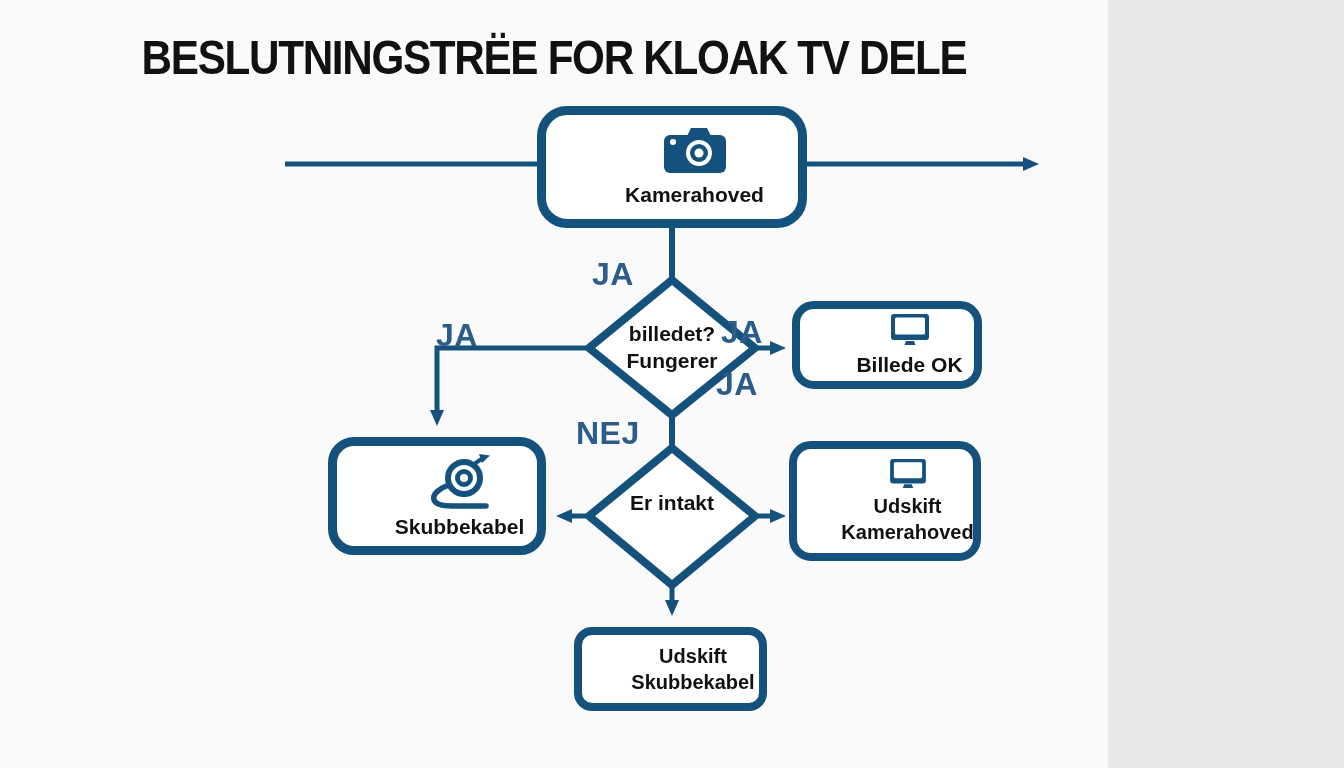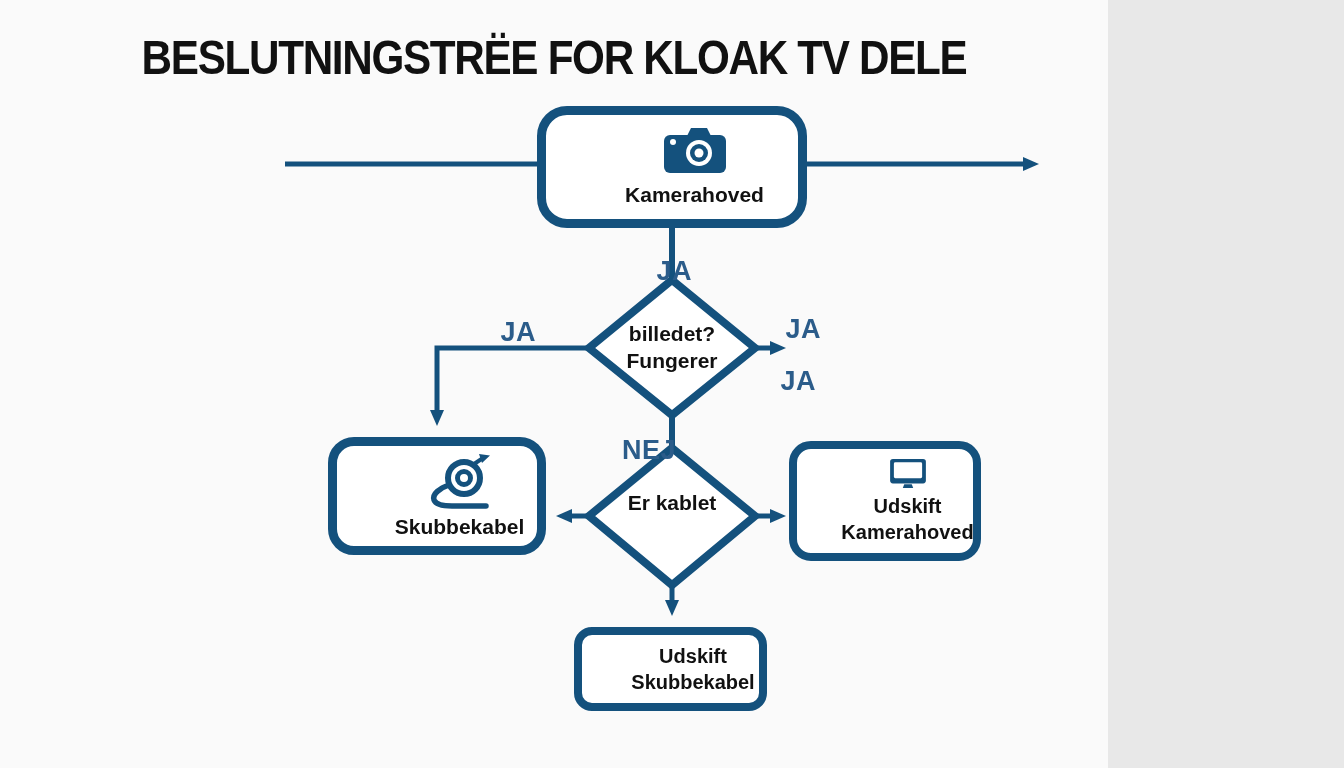--- a/index.html
+++ b/index.html
@@ -64,31 +64,31 @@
   .box-skubbekabel        { left: 328px; top: 437px; width: 218px; height: 118px; border-width: 9px; border-radius: 26px; gap: 4px; }
   .box-udskift-kamerahoved{ left: 789px; top: 441px; width: 192px; height: 120px; gap: 3px; }
   .box-udskift-skubbekabel{ left: 574px; top: 627px; width: 193px; height: 84px;  border-radius: 18px; }
   .box-udskift-kamerahoved .node-label,
   .box-udskift-skubbekabel .node-label { font-size: 20px; line-height: 26px; }
 
   .edge-label {
     position: absolute;
     width: 100px;
     margin-left: -50px;
-    text-align: right;
-    font-size: 27px;
+    text-align: left;
+    font-size: 32px;
     font-weight: bold;
     color: var(--label);
     letter-spacing: 0.5px;
   }
   .lbl-ja-top         { left: 642px; top: 256px; }
   .lbl-ja-left        { left: 486px; top: 317px; }
   .lbl-ja-right-upper { left: 771px; top: 314px; }
   .lbl-ja-right-lower { left: 766px; top: 366px; }
-  .lbl-nej            { left: 626px; top: 435px; }
+  .lbl-nej            { left: 626px; top: 415px; }
 
   .diamond-label {
     position: absolute;
     width: 180px;
     margin-left: -90px;
     text-align: center;
     font-size: 21px;
     font-weight: bold;
     color: var(--text);
     line-height: 27px;
@@ -136,20 +136,28 @@
       <path class="icon-fill" d="M24 10 L28 2 H44 L48 10 Z"></path>
       <rect class="icon-fill" x="1" y="9" width="62" height="38" rx="6"></rect>
       <circle cx="36" cy="27" r="13" fill="#FFFFFF"></circle>
       <circle class="icon-fill" cx="36" cy="27" r="9"></circle>
       <circle cx="36" cy="27" r="4.5" fill="#FFFFFF"></circle>
       <circle cx="10" cy="16" r="3" fill="#FFFFFF"></circle>
     </svg>
     <div class="node-label">Kamerahoved</div>
   </div>
 
+  <div class="node box-billede-ok">
+    <svg width="42" height="34" viewBox="0 0 40 34">
+      <rect class="icon-fill" x="1" y="1" width="38" height="26" rx="3"></rect>
+      <rect x="5" y="4.5" width="30" height="17" rx="1.5" fill="#FFFFFF"></rect>
+      <path class="icon-fill" d="M16 28 H24 L25.5 32 H14.5 Z"></path>
+    </svg>
+    <div class="node-label">Billede OK</div>
+  </div>
 
   <div class="node box-skubbekabel">
     <svg width="76" height="56" viewBox="0 0 76 56">
       <circle class="icon-stroke" cx="42" cy="25" r="16" stroke-width="6"></circle>
       <circle class="icon-stroke" cx="42" cy="25" r="6.5" stroke-width="5"></circle>
       <path class="icon-stroke" d="M27 32 C 18 35, 10 41, 12 47 C 14 52, 22 53, 30 53 L 64 53" stroke-width="5.5" stroke-linecap="round"></path>
       <path class="icon-stroke" d="M52 11 L61 5" stroke-width="4" stroke-linecap="round"></path>
       <path class="icon-fill" d="M57 1 L68 2.5 L60 10 Z"></path>
     </svg>
     <div class="node-label">Skubbekabel</div>
@@ -172,21 +180,21 @@
       <div>Udskift</div>
       <div>Skubbekabel</div>
     </div>
   </div>
 
   <div class="diamond-label dlabel-1">
     <div>billedet?</div>
     <div>Fungerer</div>
   </div>
   <div class="diamond-label dlabel-2">
-    <div>Er kablet</div>
+    <div>Er intakt</div>
   </div>
 
   <div class="edge-label lbl-ja-top">JA</div>
   <div class="edge-label lbl-ja-left">JA</div>
   <div class="edge-label lbl-ja-right-upper">JA</div>
   <div class="edge-label lbl-ja-right-lower">JA</div>
   <div class="edge-label lbl-nej">NEJ</div>
 
 </div>
 

